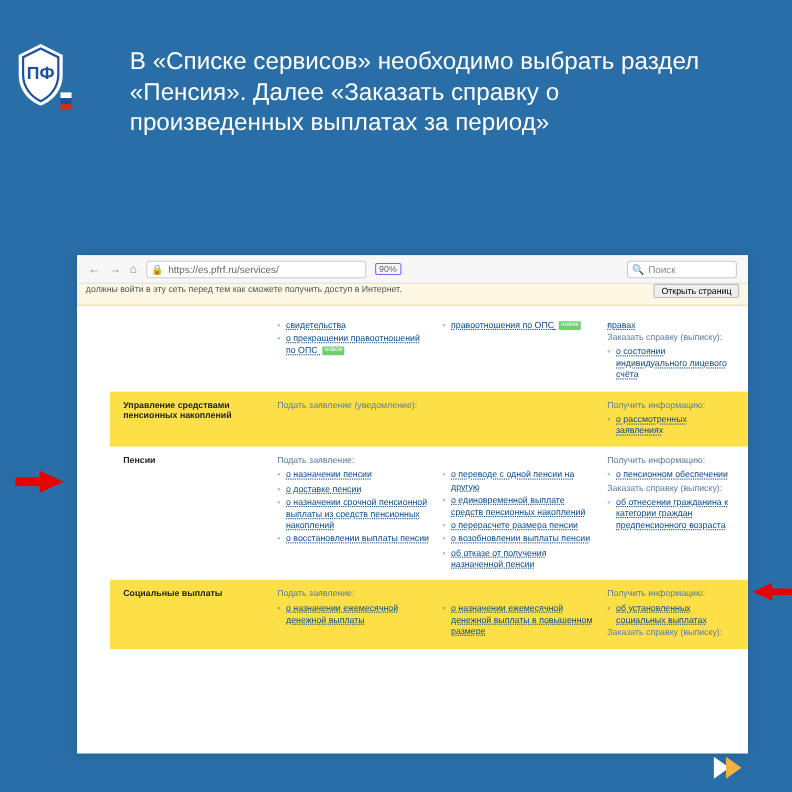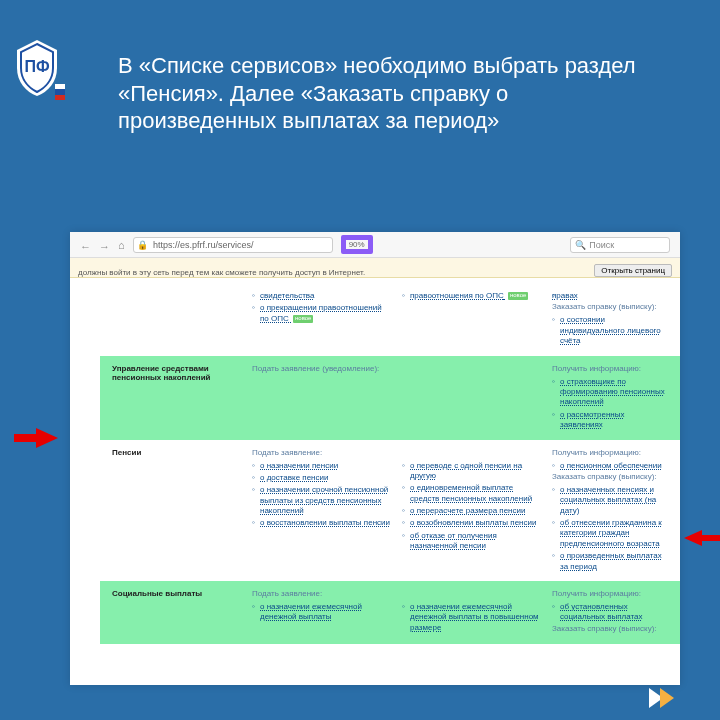--- a/index.html
+++ b/index.html
@@ -13,55 +13,55 @@
   .logo {
     position: absolute; top: 38px; left: 12px;
     width: 50px; height: 60px;
   }
   .logo svg { width: 100%; height: 100%; }
   .logo-flag {
     position: absolute; right: -3px; bottom: -2px; width: 10px; height: 16px;
     background: linear-gradient(#fff 33%, #1e50a2 33% 66%, #d52b1e 66%);
   }
   .headline {
-    position: absolute; top: 52px; left: 118px; right: 50px;
+    position: absolute; top: 42px; left: 118px; right: 50px;
     color: #fff; font-size: 22px; line-height: 1.25;
   }
   .browser {
     position: absolute; top: 232px; left: 70px; right: 40px; bottom: 35px;
     background: #fff; overflow: hidden;
     box-shadow: 0 0 8px rgba(0,0,0,0.15);
   }
   .chrome {
     height: 26px; background: #f7f7f7; border-bottom: 1px solid #ddd;
     display: flex; align-items: center; gap: 8px; padding: 0 10px;
     font-size: 9px; color: #666;
   }
   .chrome .nav-icon { color: #888; font-size: 11px; }
   .urlbox {
     flex: 0 0 200px; height: 16px; border: 1px solid #ccc; border-radius: 3px;
     display: flex; align-items: center; padding: 0 4px; gap: 4px; background: #fff;
   }
   .lock { color: #2a9d2a; font-size: 9px; }
-  .zoom { border: 5px solid #8b5cf6; border-radius: 2px; padding: 0 3px; font-size: 8px; }
+  .zoom { border: 1px solid #8b5cf6; border-radius: 2px; padding: 0 3px; font-size: 8px; }
   .searchbox {
     flex: 0 0 100px; height: 16px; border: 1px solid #ccc; border-radius: 3px;
     display: flex; align-items: center; padding: 0 4px; gap: 3px; background: #fff; color:#888;
   }
   .infobar {
     height: 20px; background: #fdf7e3; border-bottom: 1px solid #e8dca6;
-    display: flex; align-items: flex-end; justify-content: space-between;
+    display: flex; align-items: flex-start; justify-content: space-between;
     padding: 0 8px; font-size: 8px; color: #555;
   }
   .infobar button {
     font-size: 8px; padding: 1px 6px; border: 1px solid #bbb; background: #eee; border-radius: 2px; margin-left: 24px;
   }
   .content { position: relative; font-size: 8px; color: #333; padding: 4px 12px 12px 12px; margin-left: 30px; }
   .row { display: flex; padding: 8px 0; }
-  .row.shaded { background: #86efac; margin: 0 -12px; padding: 8px 12px; }
+  .row.shaded { background: #fde047; margin: 0 -12px; padding: 8px 12px; }
   .col-title { flex: 0 0 140px; font-weight: bold; color: #222; }
   .col-mid { flex: 0 0 150px; padding-right: 8px; }
   .col-mid2 { flex: 0 0 150px; padding-right: 8px; }
   .col-right { flex: 1; }
   .section-head { color: #5b7ca0; font-size: 8px; margin-bottom: 3px; }
   .link { color: #0a4a8a; text-decoration: underline dotted; display: block; padding: 1px 0 1px 8px; position: relative; line-height: 1.3; }
   .link::before { content: "◦"; position: absolute; left: 0; color: #0a4a8a; }
   .badge { display: inline-block; background: #6fcf6f; color: #fff; font-size: 6px; padding: 0 2px; border-radius: 1px; margin-left: 2px; vertical-align: middle;}
   .arrow-left {
     position: absolute; top: 428px; left: 36px;
@@ -162,21 +162,20 @@
     </div>
 
     <div class="row shaded">
       <div class="col-title">Управление средствами пенсионных накоплений</div>
       <div class="col-mid">
         <div class="section-head">Подать заявление (уведомление):</div>
       </div>
       <div class="col-mid2"></div>
       <div class="col-right">
         <div class="section-head">Получить информацию:</div>
-        <span class="link">о страховщике по формированию пенсионных накоплений</span>
         <span class="link">о рассмотренных заявлениях</span>
       </div>
     </div>
 
     <div class="row">
       <div class="col-title">Пенсии</div>
       <div class="col-mid">
         <div class="section-head">Подать заявление:</div>
         <span class="link">о назначении пенсии</span>
         <span class="link">о доставке пенсии</span>
@@ -188,23 +187,21 @@
         <span class="link">о переводе с одной пенсии на другую</span>
         <span class="link">о единовременной выплате средств пенсионных накоплений</span>
         <span class="link">о перерасчете размера пенсии</span>
         <span class="link">о возобновлении выплаты пенсии</span>
         <span class="link">об отказе от получения назначенной пенсии</span>
       </div>
       <div class="col-right">
         <div class="section-head">Получить информацию:</div>
         <span class="link">о пенсионном обеспечении</span>
         <div class="section-head">Заказать справку (выписку):</div>
-        <span class="link">о назначенных пенсиях и социальных выплатах (на дату)</span>
         <span class="link">об отнесении гражданина к категории граждан предпенсионного возраста</span>
-        <span class="link">о произведенных выплатах за период</span>
       </div>
     </div>
 
     <div class="row shaded">
       <div class="col-title">Социальные выплаты</div>
       <div class="col-mid">
         <div class="section-head">Подать заявление:</div>
         <span class="link">о назначении ежемесячной денежной выплаты</span>
       </div>
       <div class="col-mid2">

